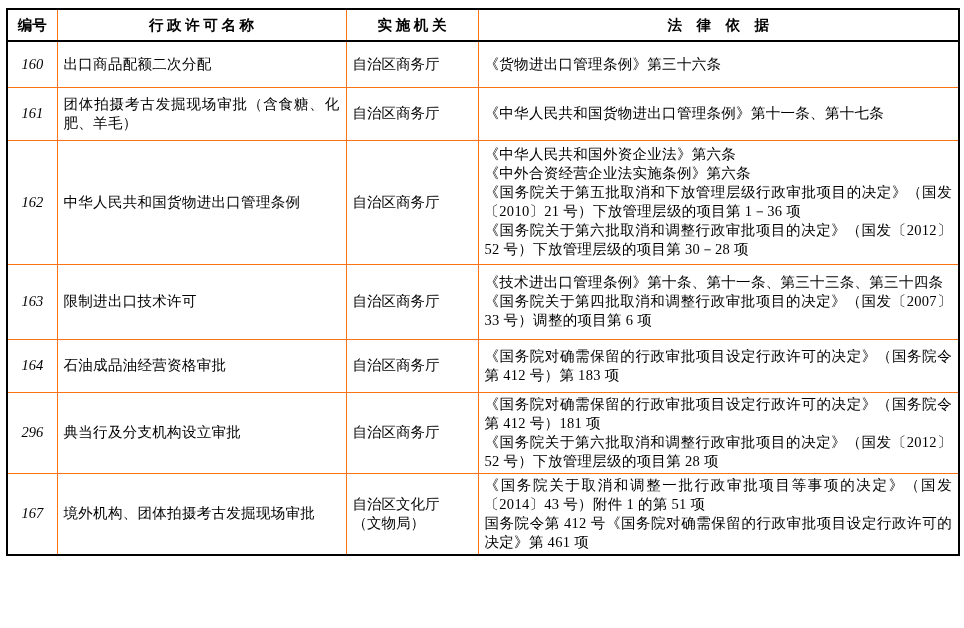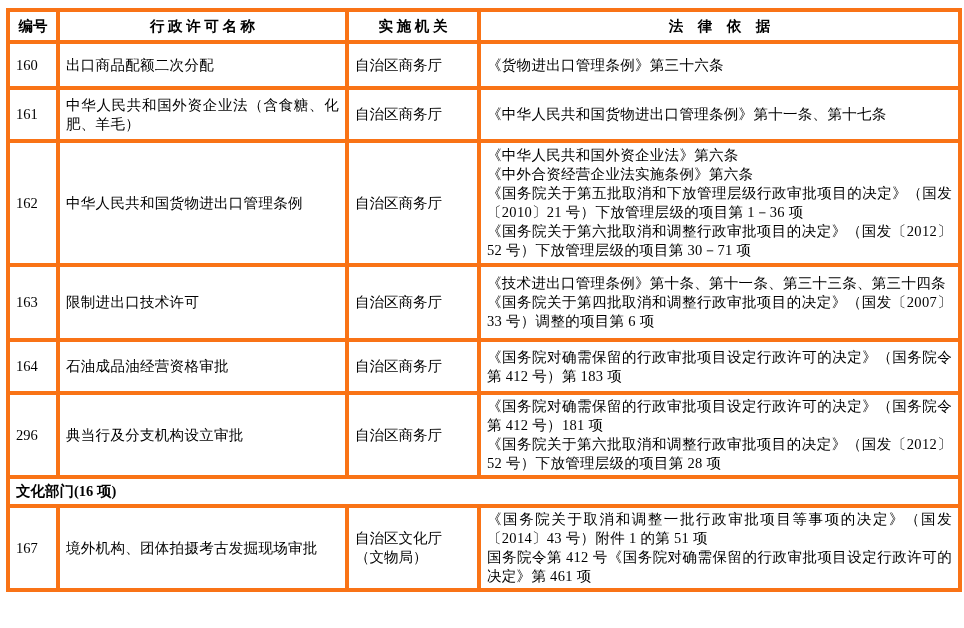--- a/index.html
+++ b/index.html
@@ -16,35 +16,37 @@
     padding: 8px 6px 0 6px;
   }
   table.lic {
     border-collapse: collapse;
     table-layout: fixed;
     width: 952px;
     border: 2px solid #000;
   }
   table.lic th,
   table.lic td {
-    border: 4px solid #f97316;
+    border: 1px solid #f97316;
     vertical-align: middle;
     font-size: 14.5px;
     line-height: 19px;
     padding: 2px 6px;
     overflow: hidden;
   }
   tr.header-row th {
     font-weight: bold;
     text-align: center;
     padding: 4px 2px;
     border-bottom: 2px solid #000;
   }
   td.c-id {
+    text-align: center;
     padding: 2px 2px;
+    font-style: italic;
   }
   td.c-name {
     text-align: justify;
     text-justify: inter-character;
     letter-spacing: 0.3px;
   }
   td.c-agency {
     white-space: pre-line;
     text-align: left;
   }
@@ -87,36 +89,36 @@
       <td class="c-id">160</td>
       <td class="c-name">出口商品配额二次分配</td>
       <td class="c-agency">自治区商务厅</td>
       <td class="c-legal">
         <div class="para">《货物进出口管理条例》第三十六条</div>
       </td>
     </tr>
 
     <tr style="height:53px">
       <td class="c-id">161</td>
-      <td class="c-name">中华人民共和国外资企业法（含食糖、化肥、羊毛）</td>
+      <td class="c-name">团体拍摄考古发掘现场审批（含食糖、化肥、羊毛）</td>
       <td class="c-agency">自治区商务厅</td>
       <td class="c-legal">
         <div class="para">《中华人民共和国货物进出口管理条例》第十一条、第十七条</div>
       </td>
     </tr>
 
     <tr style="height:124px">
       <td class="c-id">162</td>
       <td class="c-name">中华人民共和国货物进出口管理条例</td>
       <td class="c-agency">自治区商务厅</td>
       <td class="c-legal">
         <div class="para">《中华人民共和国外资企业法》第六条</div>
         <div class="para">《中外合资经营企业法实施条例》第六条</div>
         <div class="para">《国务院关于第五批取消和下放管理层级行政审批项目的决定》（国发〔2010〕21 号）下放管理层级的项目第 1－36 项</div>
-        <div class="para">《国务院关于第六批取消和调整行政审批项目的决定》（国发〔2012〕52 号）下放管理层级的项目第 30－71 项</div>
+        <div class="para">《国务院关于第六批取消和调整行政审批项目的决定》（国发〔2012〕52 号）下放管理层级的项目第 30－28 项</div>
       </td>
     </tr>
 
     <tr style="height:75px">
       <td class="c-id">163</td>
       <td class="c-name">限制进出口技术许可</td>
       <td class="c-agency">自治区商务厅</td>
       <td class="c-legal">
         <div class="para">《技术进出口管理条例》第十条、第十一条、第三十三条、第三十四条</div>
         <div class="para">《国务院关于第四批取消和调整行政审批项目的决定》（国发〔2007〕33 号）调整的项目第 6 项</div>
@@ -136,23 +138,20 @@
       <td class="c-id">296</td>
       <td class="c-name">典当行及分支机构设立审批</td>
       <td class="c-agency">自治区商务厅</td>
       <td class="c-legal">
         <div class="para">《国务院对确需保留的行政审批项目设定行政许可的决定》（国务院令第 412 号）181 项</div>
         <div class="para">《国务院关于第六批取消和调整行政审批项目的决定》（国发〔2012〕52 号）下放管理层级的项目第 28 项</div>
       </td>
     </tr>
 
 
-    <tr style="height:29px">
-      <td class="c-section" colspan="4">文化部门(16 项)</td>
-    </tr>
 
     <tr style="height:80px">
       <td class="c-id">167</td>
       <td class="c-name">境外机构、团体拍摄考古发掘现场审批</td>
       <td class="c-agency">自治区文化厅
 （文物局）</td>
       <td class="c-legal">
         <div class="para">《国务院关于取消和调整一批行政审批项目等事项的决定》（国发〔2014〕43 号）附件 1 的第 51 项</div>
         <div class="para">国务院令第 412 号《国务院对确需保留的行政审批项目设定行政许可的决定》第 461 项</div>
       </td>

